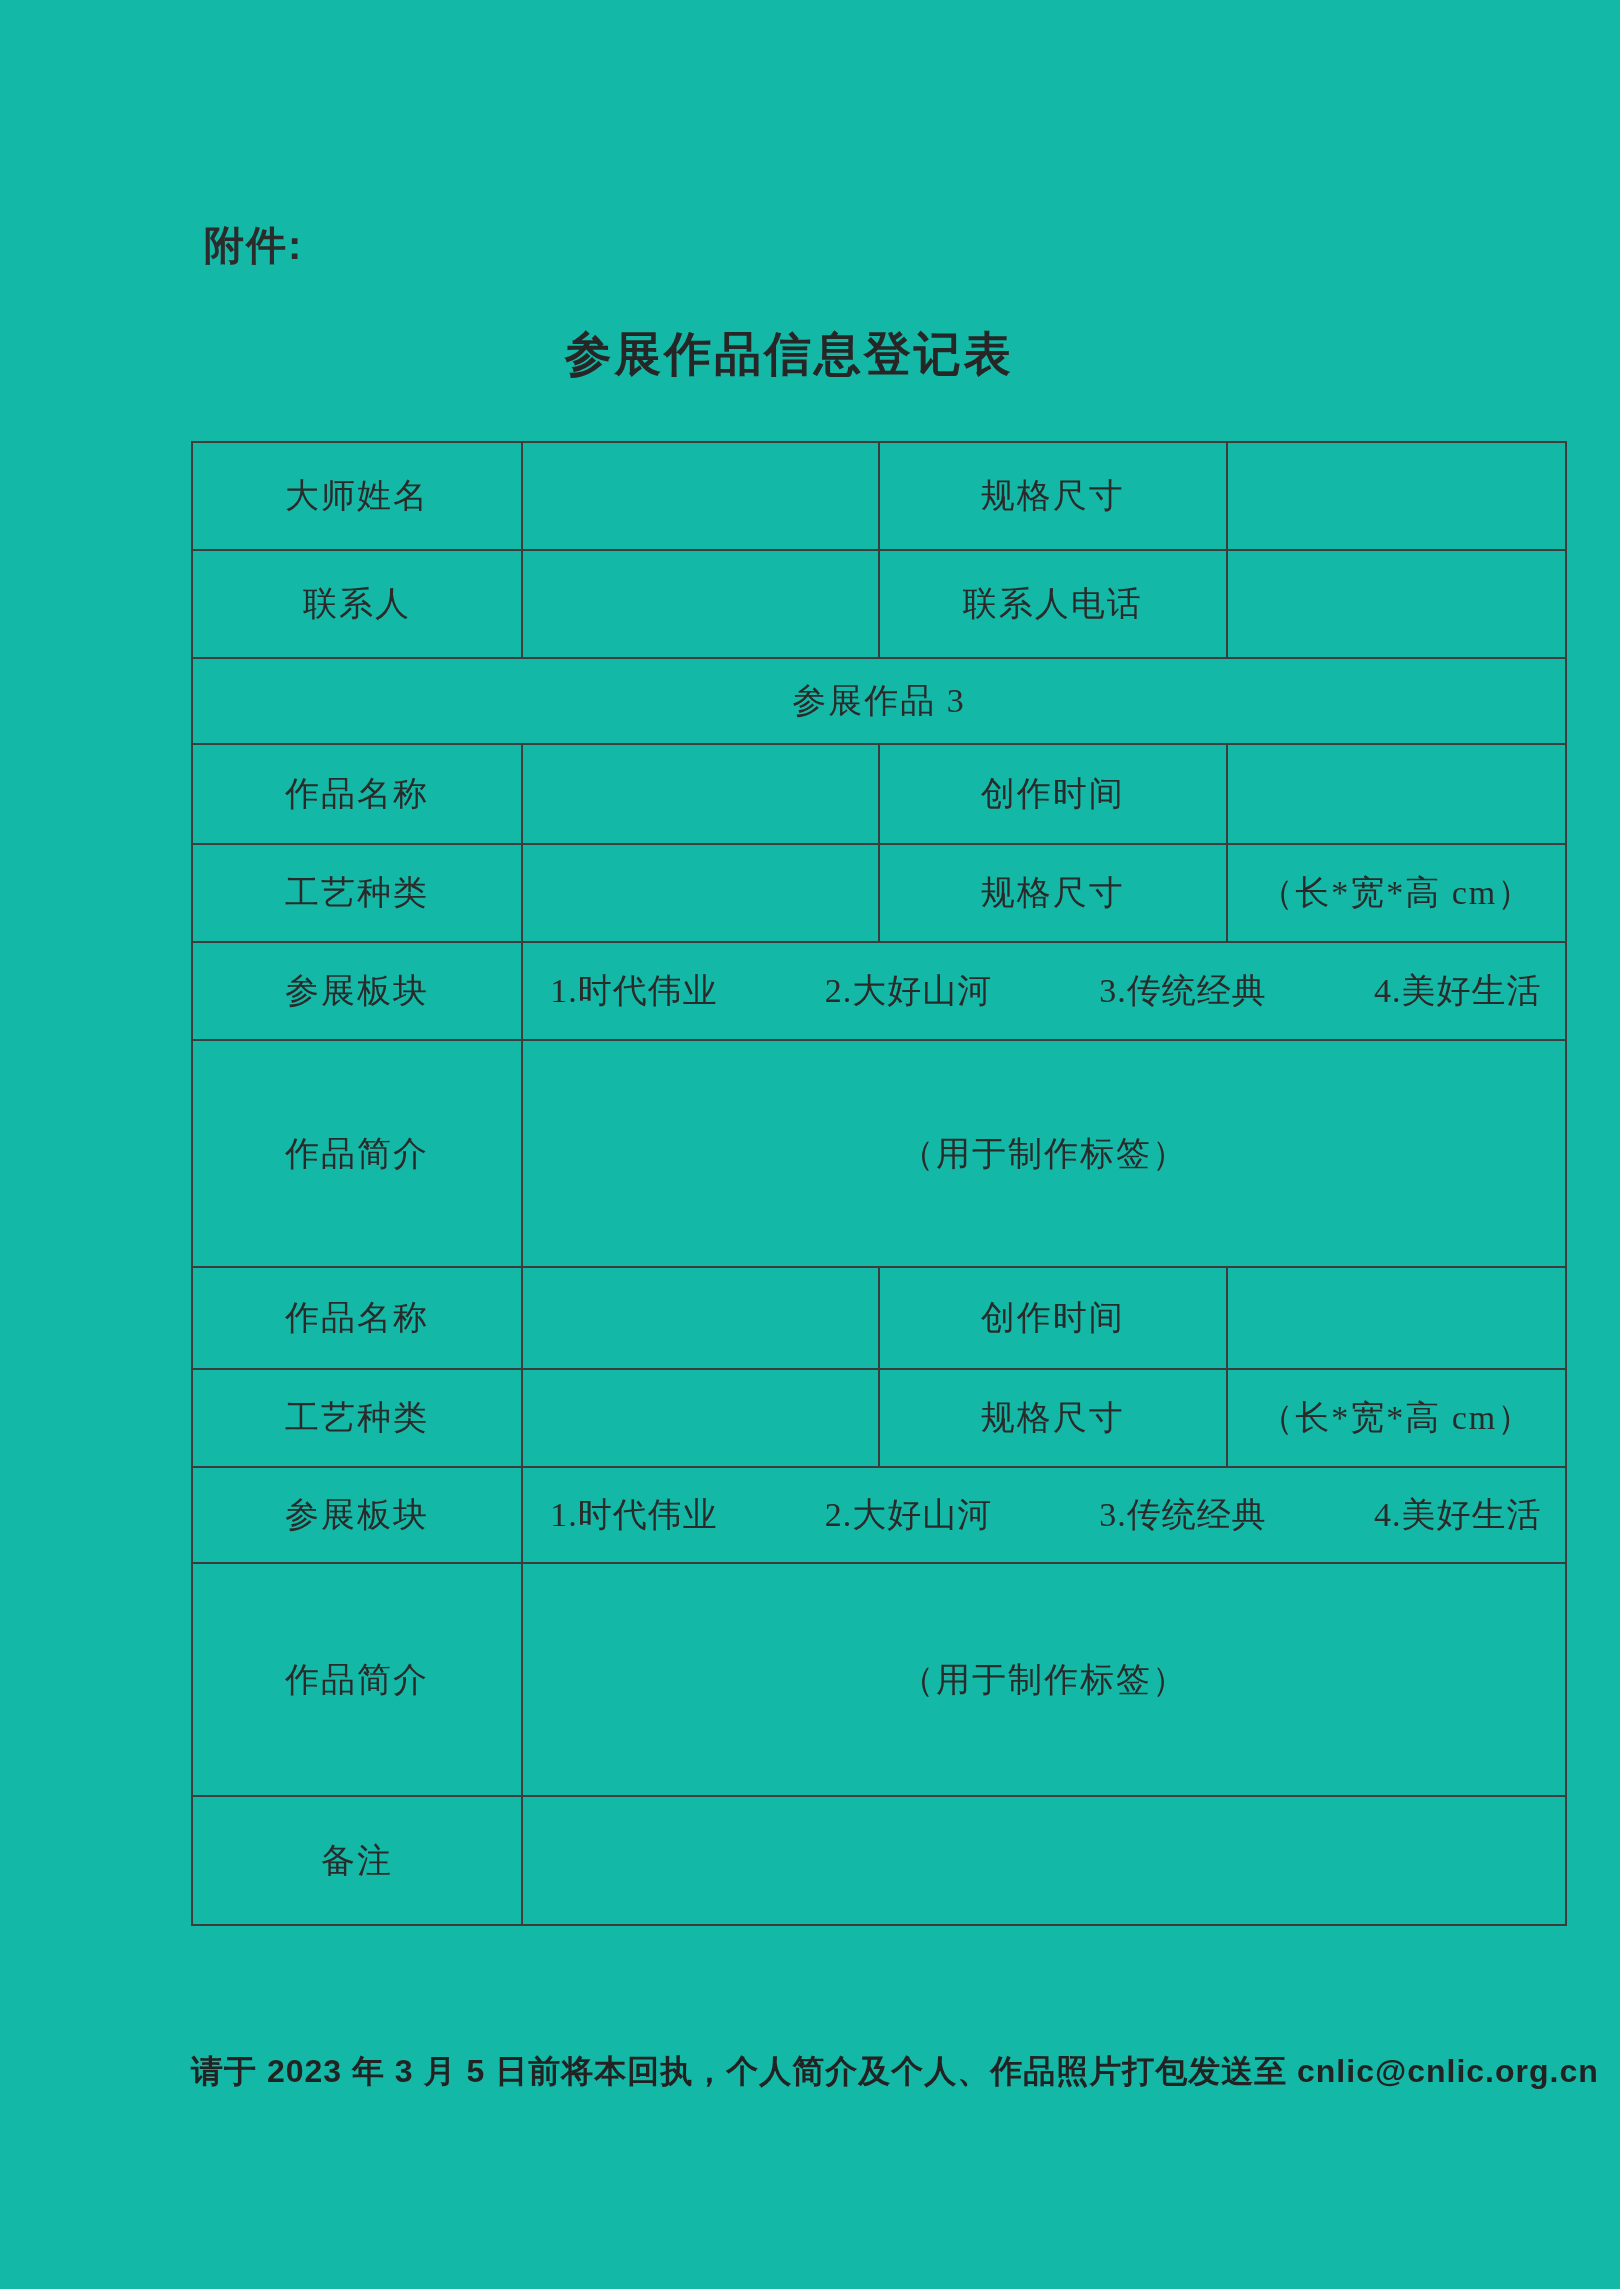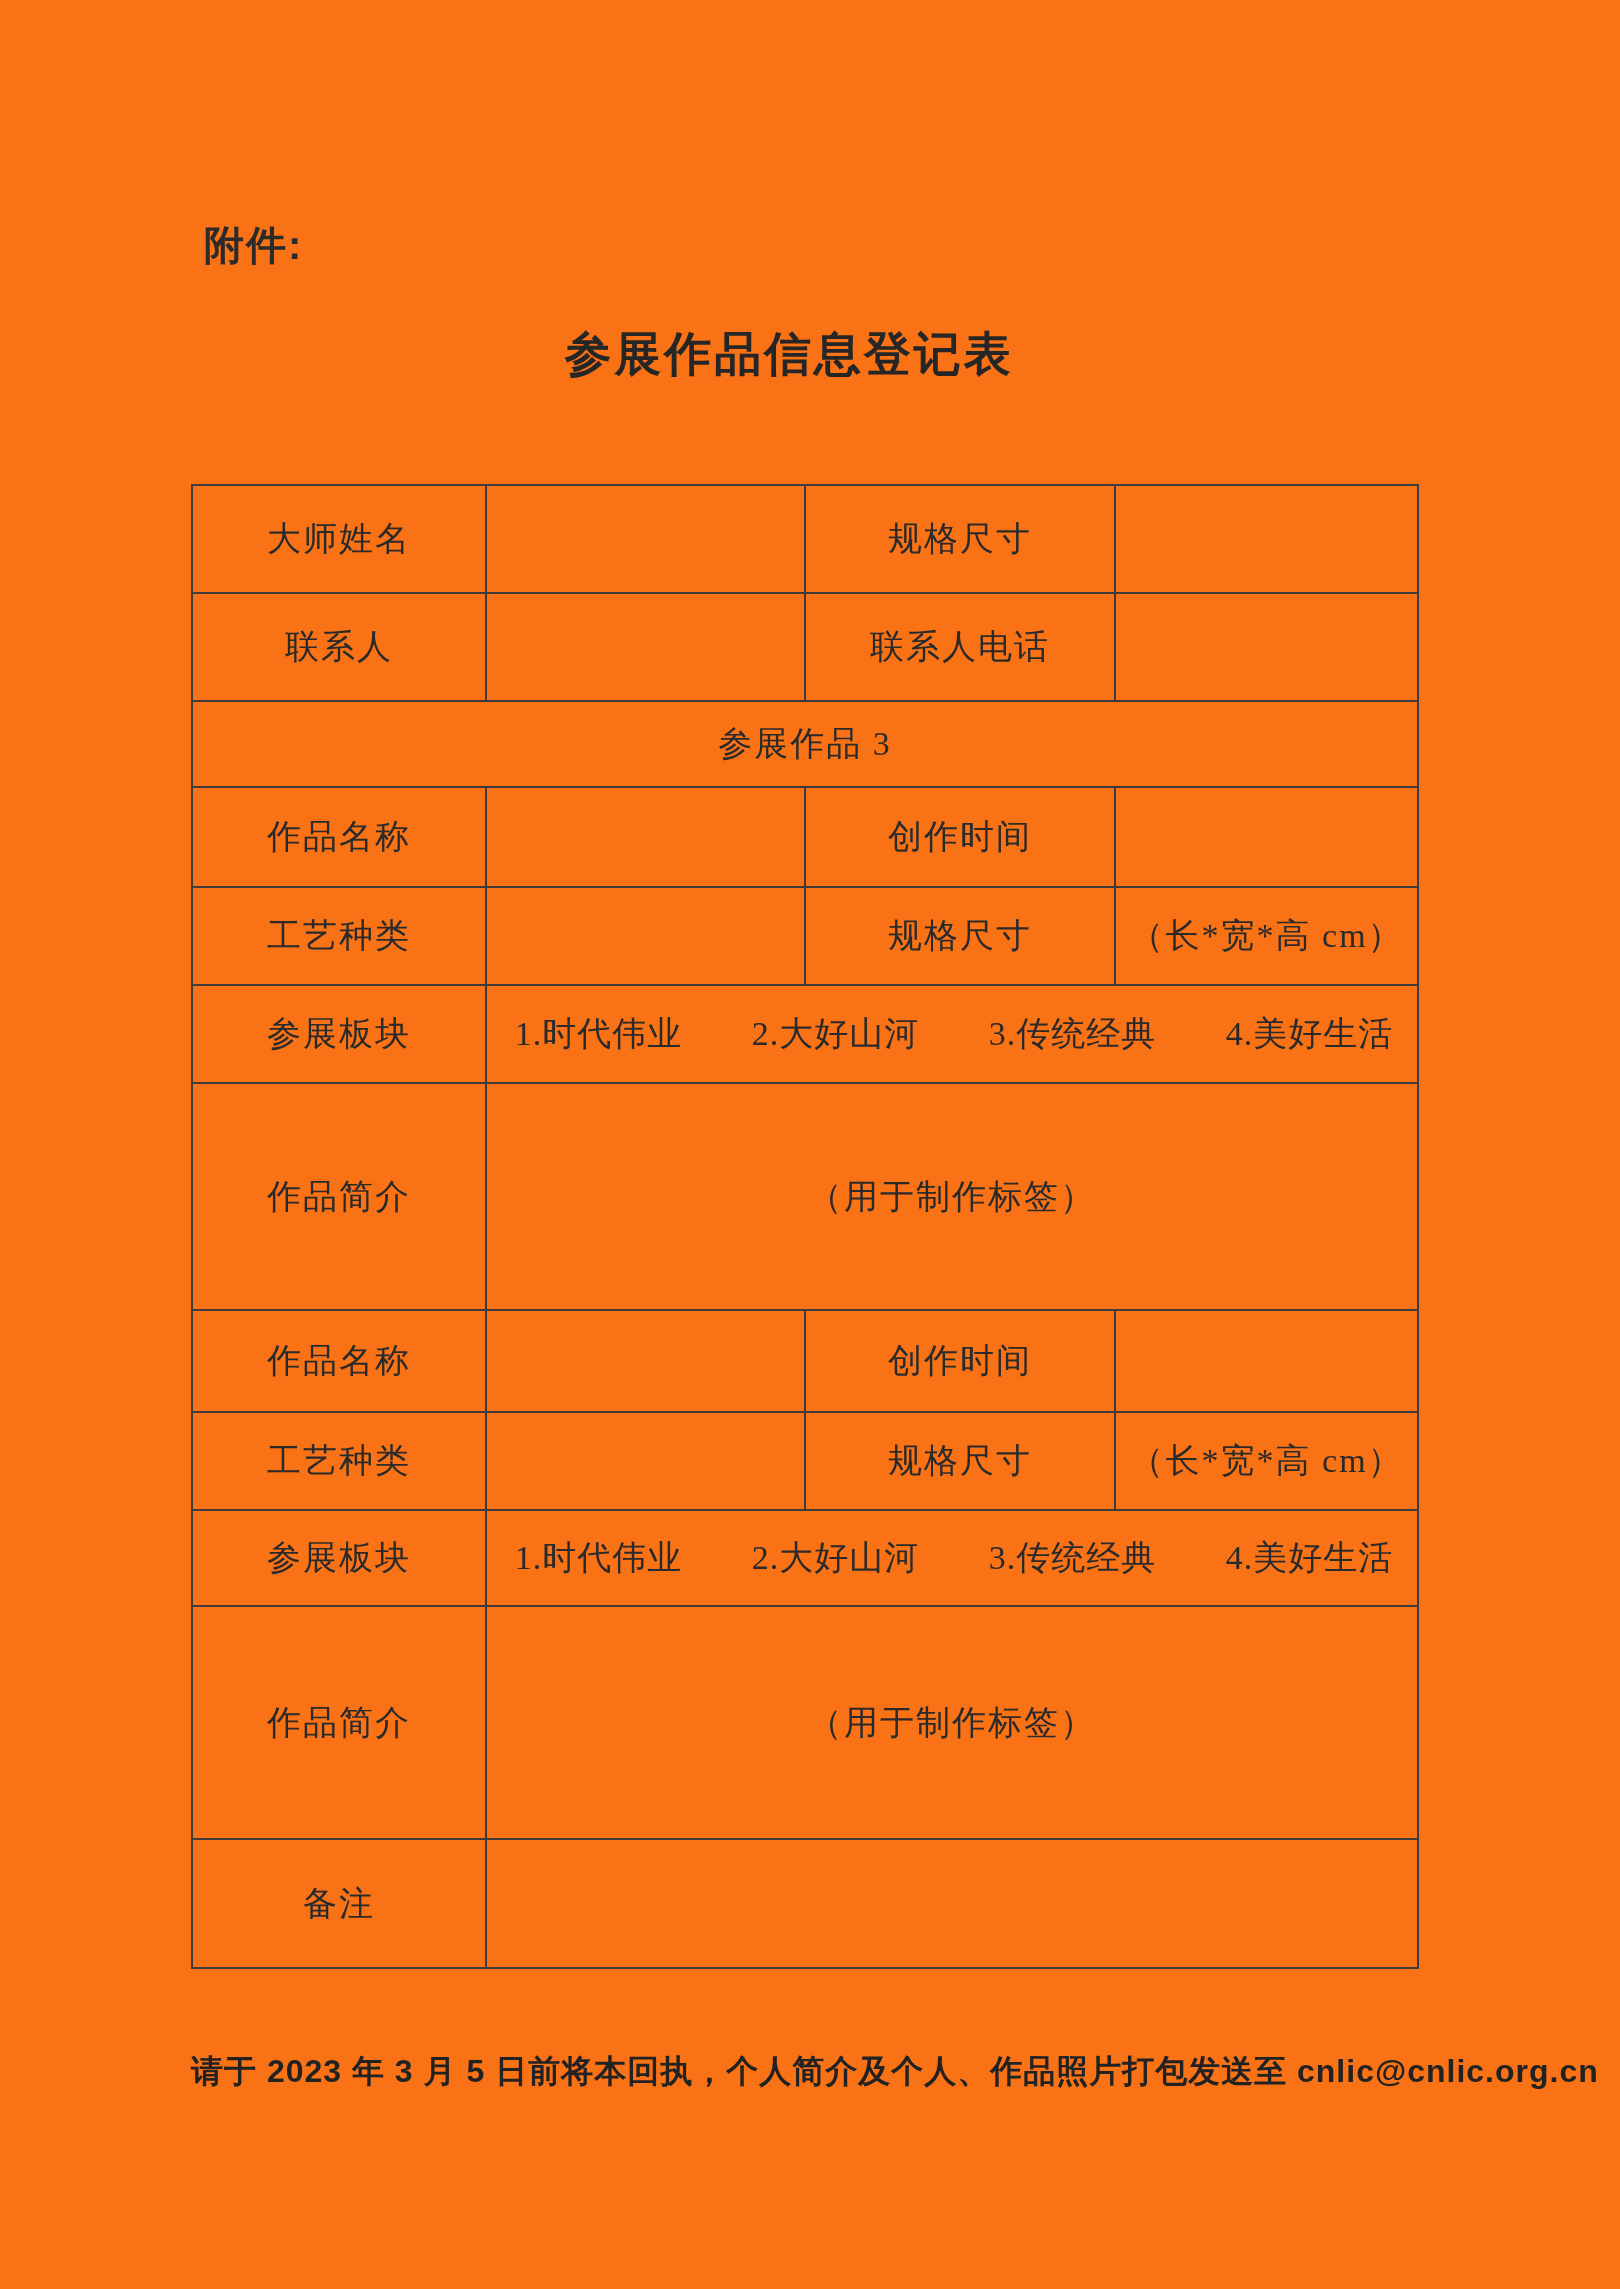--- a/index.html
+++ b/index.html
@@ -1,43 +1,42 @@
 <!DOCTYPE html>
 <html><head>
 <meta charset="utf-8">
 <style>
   html,body{margin:0;padding:0;background:#e8e8e8;}
   .page{
     position:relative;
     width:1620px;height:2290px;
     margin:0 auto;
-    background:#f97316;
+    background:#14b8a6;
     font-family:"Liberation Serif","DejaVu Serif",serif;
     color:#262626;
     overflow:hidden;
   }
   .attachment{
     position:absolute;left:204px;top:218px;
     font-family:"Liberation Sans","DejaVu Sans",sans-serif;
     font-weight:bold;font-size:40px;color:#2b2b2b;
     letter-spacing:2px;
   }
   .title{
     position:absolute;left:0;top:323px;width:1578px;
     margin:0;text-align:center;
     font-family:Liberation Mono, monospace;
     font-weight:bold;font-size:47px;color:#262626;
     letter-spacing:2.9px;
   }
   table.form-table{
     position:absolute;left:191px;top:441px;
-    width:1228px;
+    width:1376px;
     border-collapse:collapse;
     table-layout:fixed;
-    margin-top:43px;
   }
   table.form-table td{
     border:2.5px solid #3c3c3c;
     font-size:34px;
     color:#2a2a2a;
     text-align:center;
     vertical-align:middle;
     padding:0;
     letter-spacing:2px;
   }

